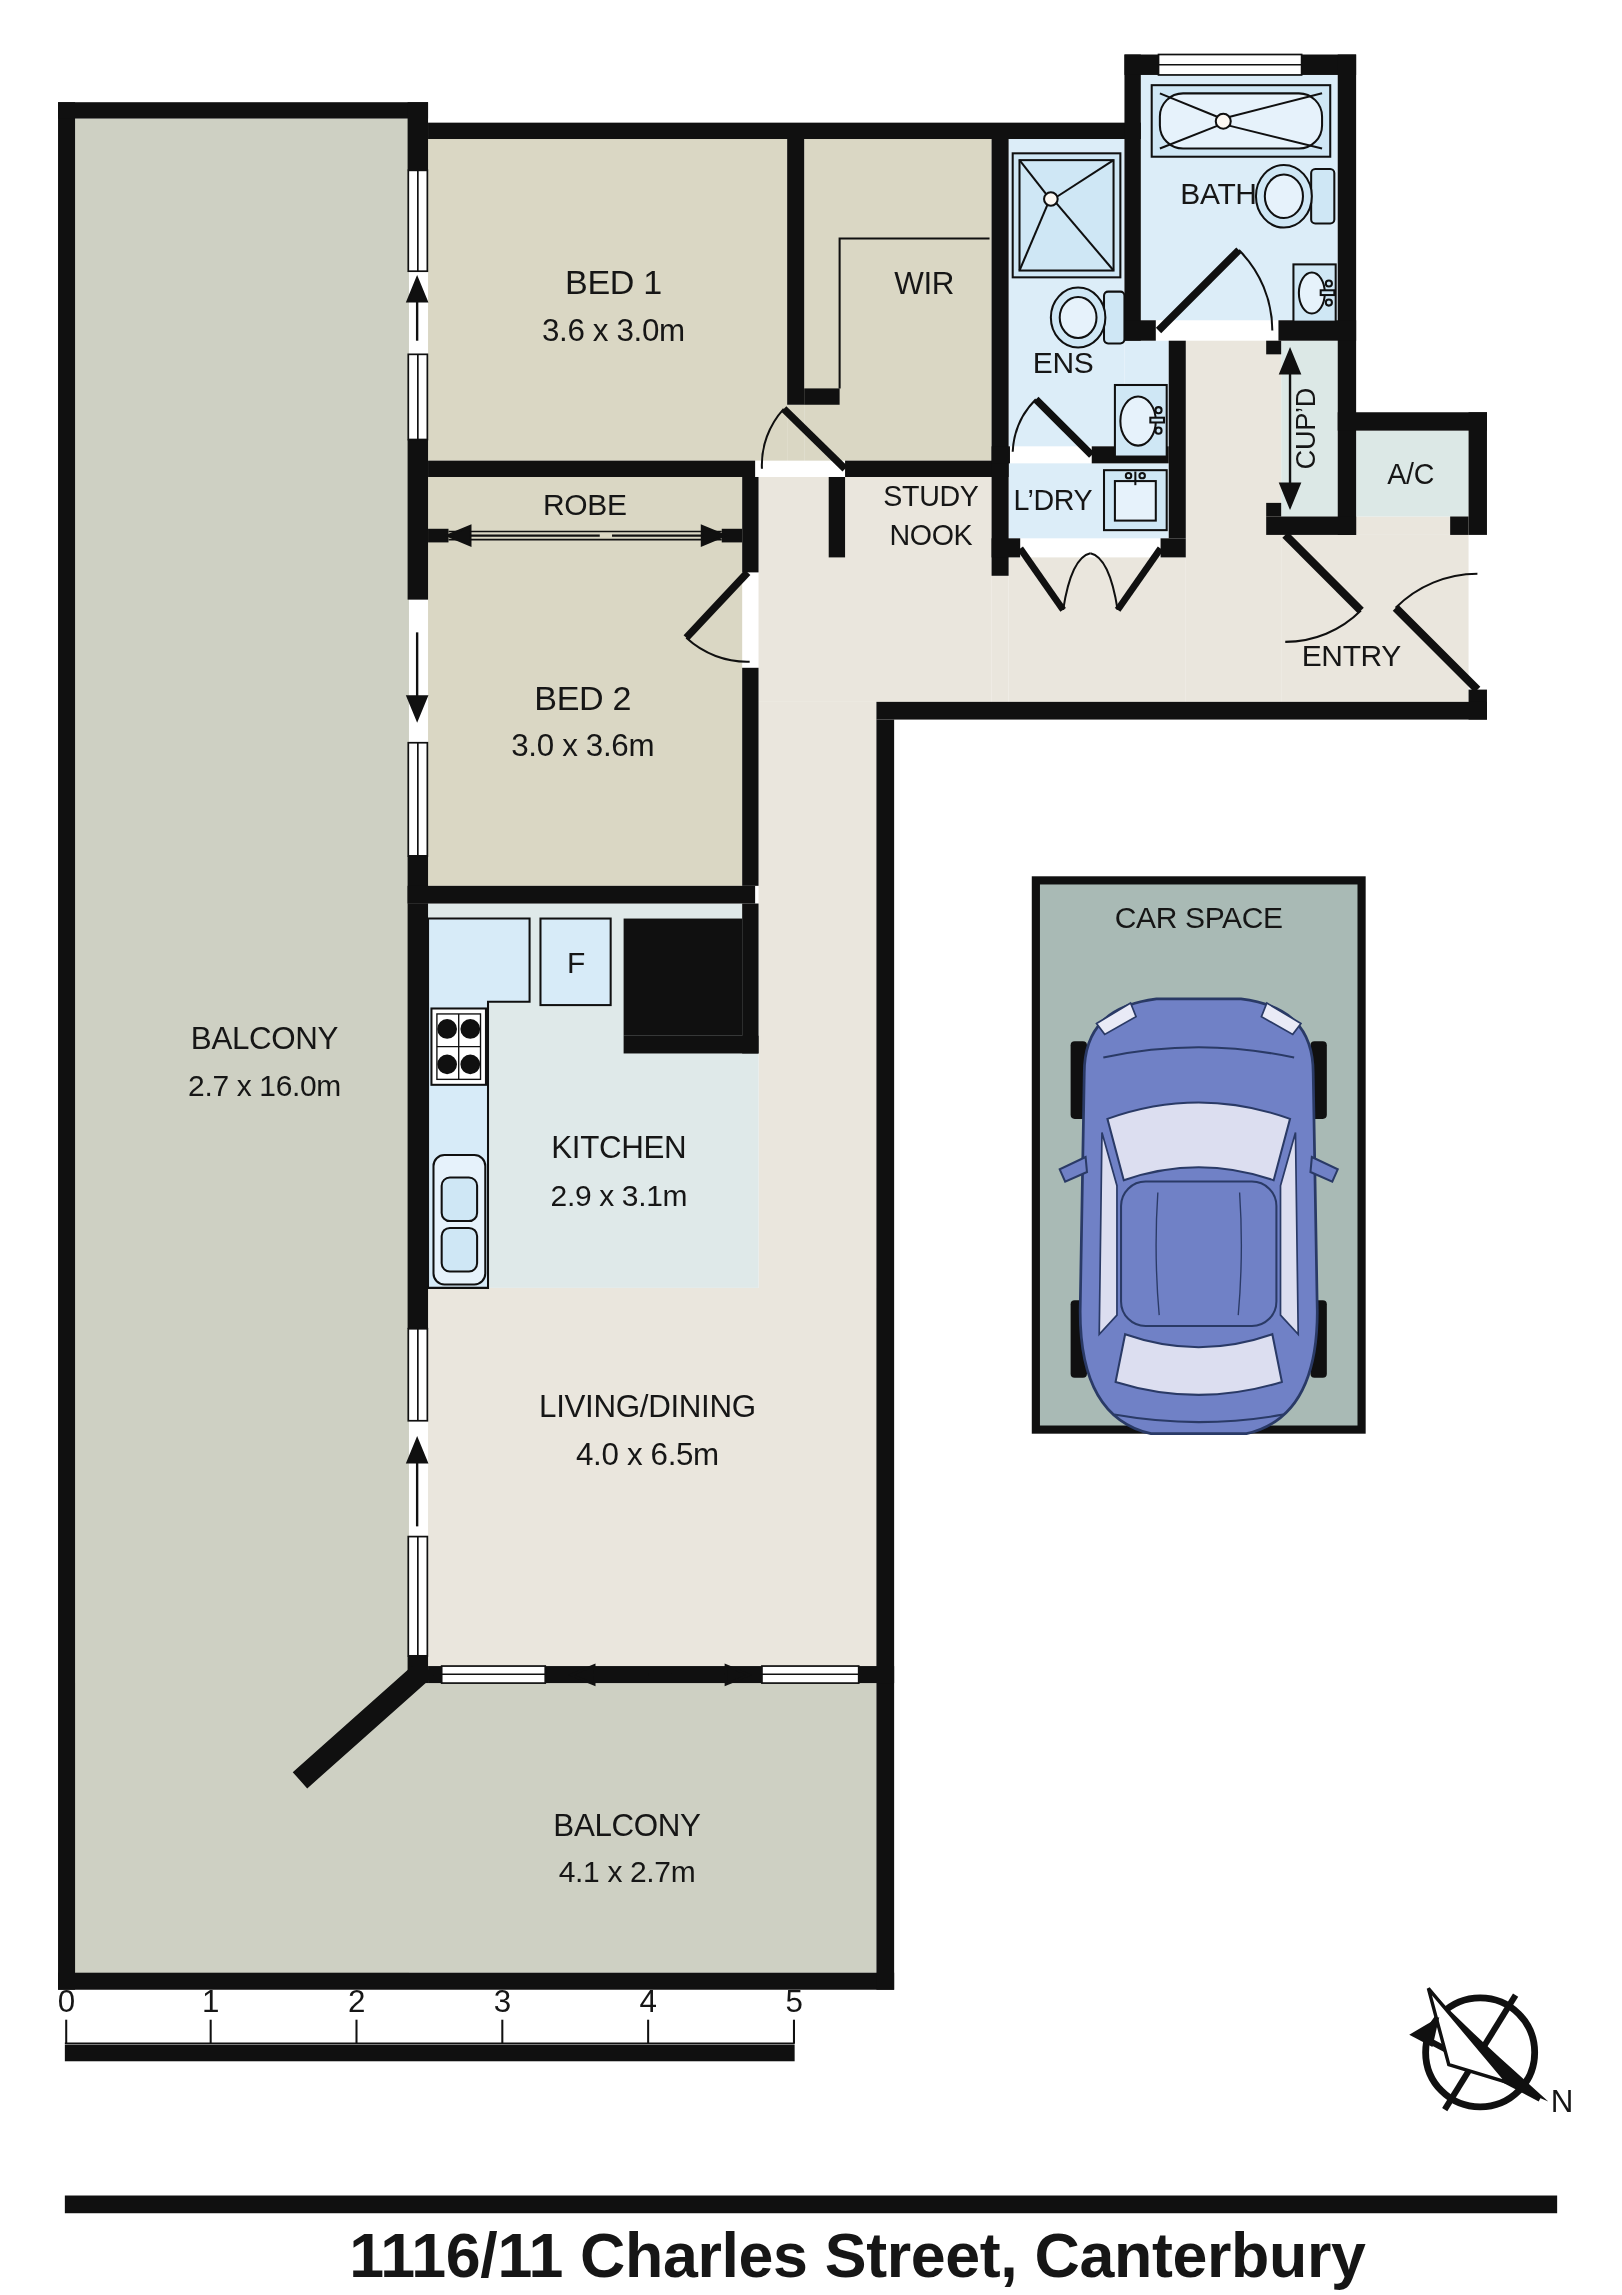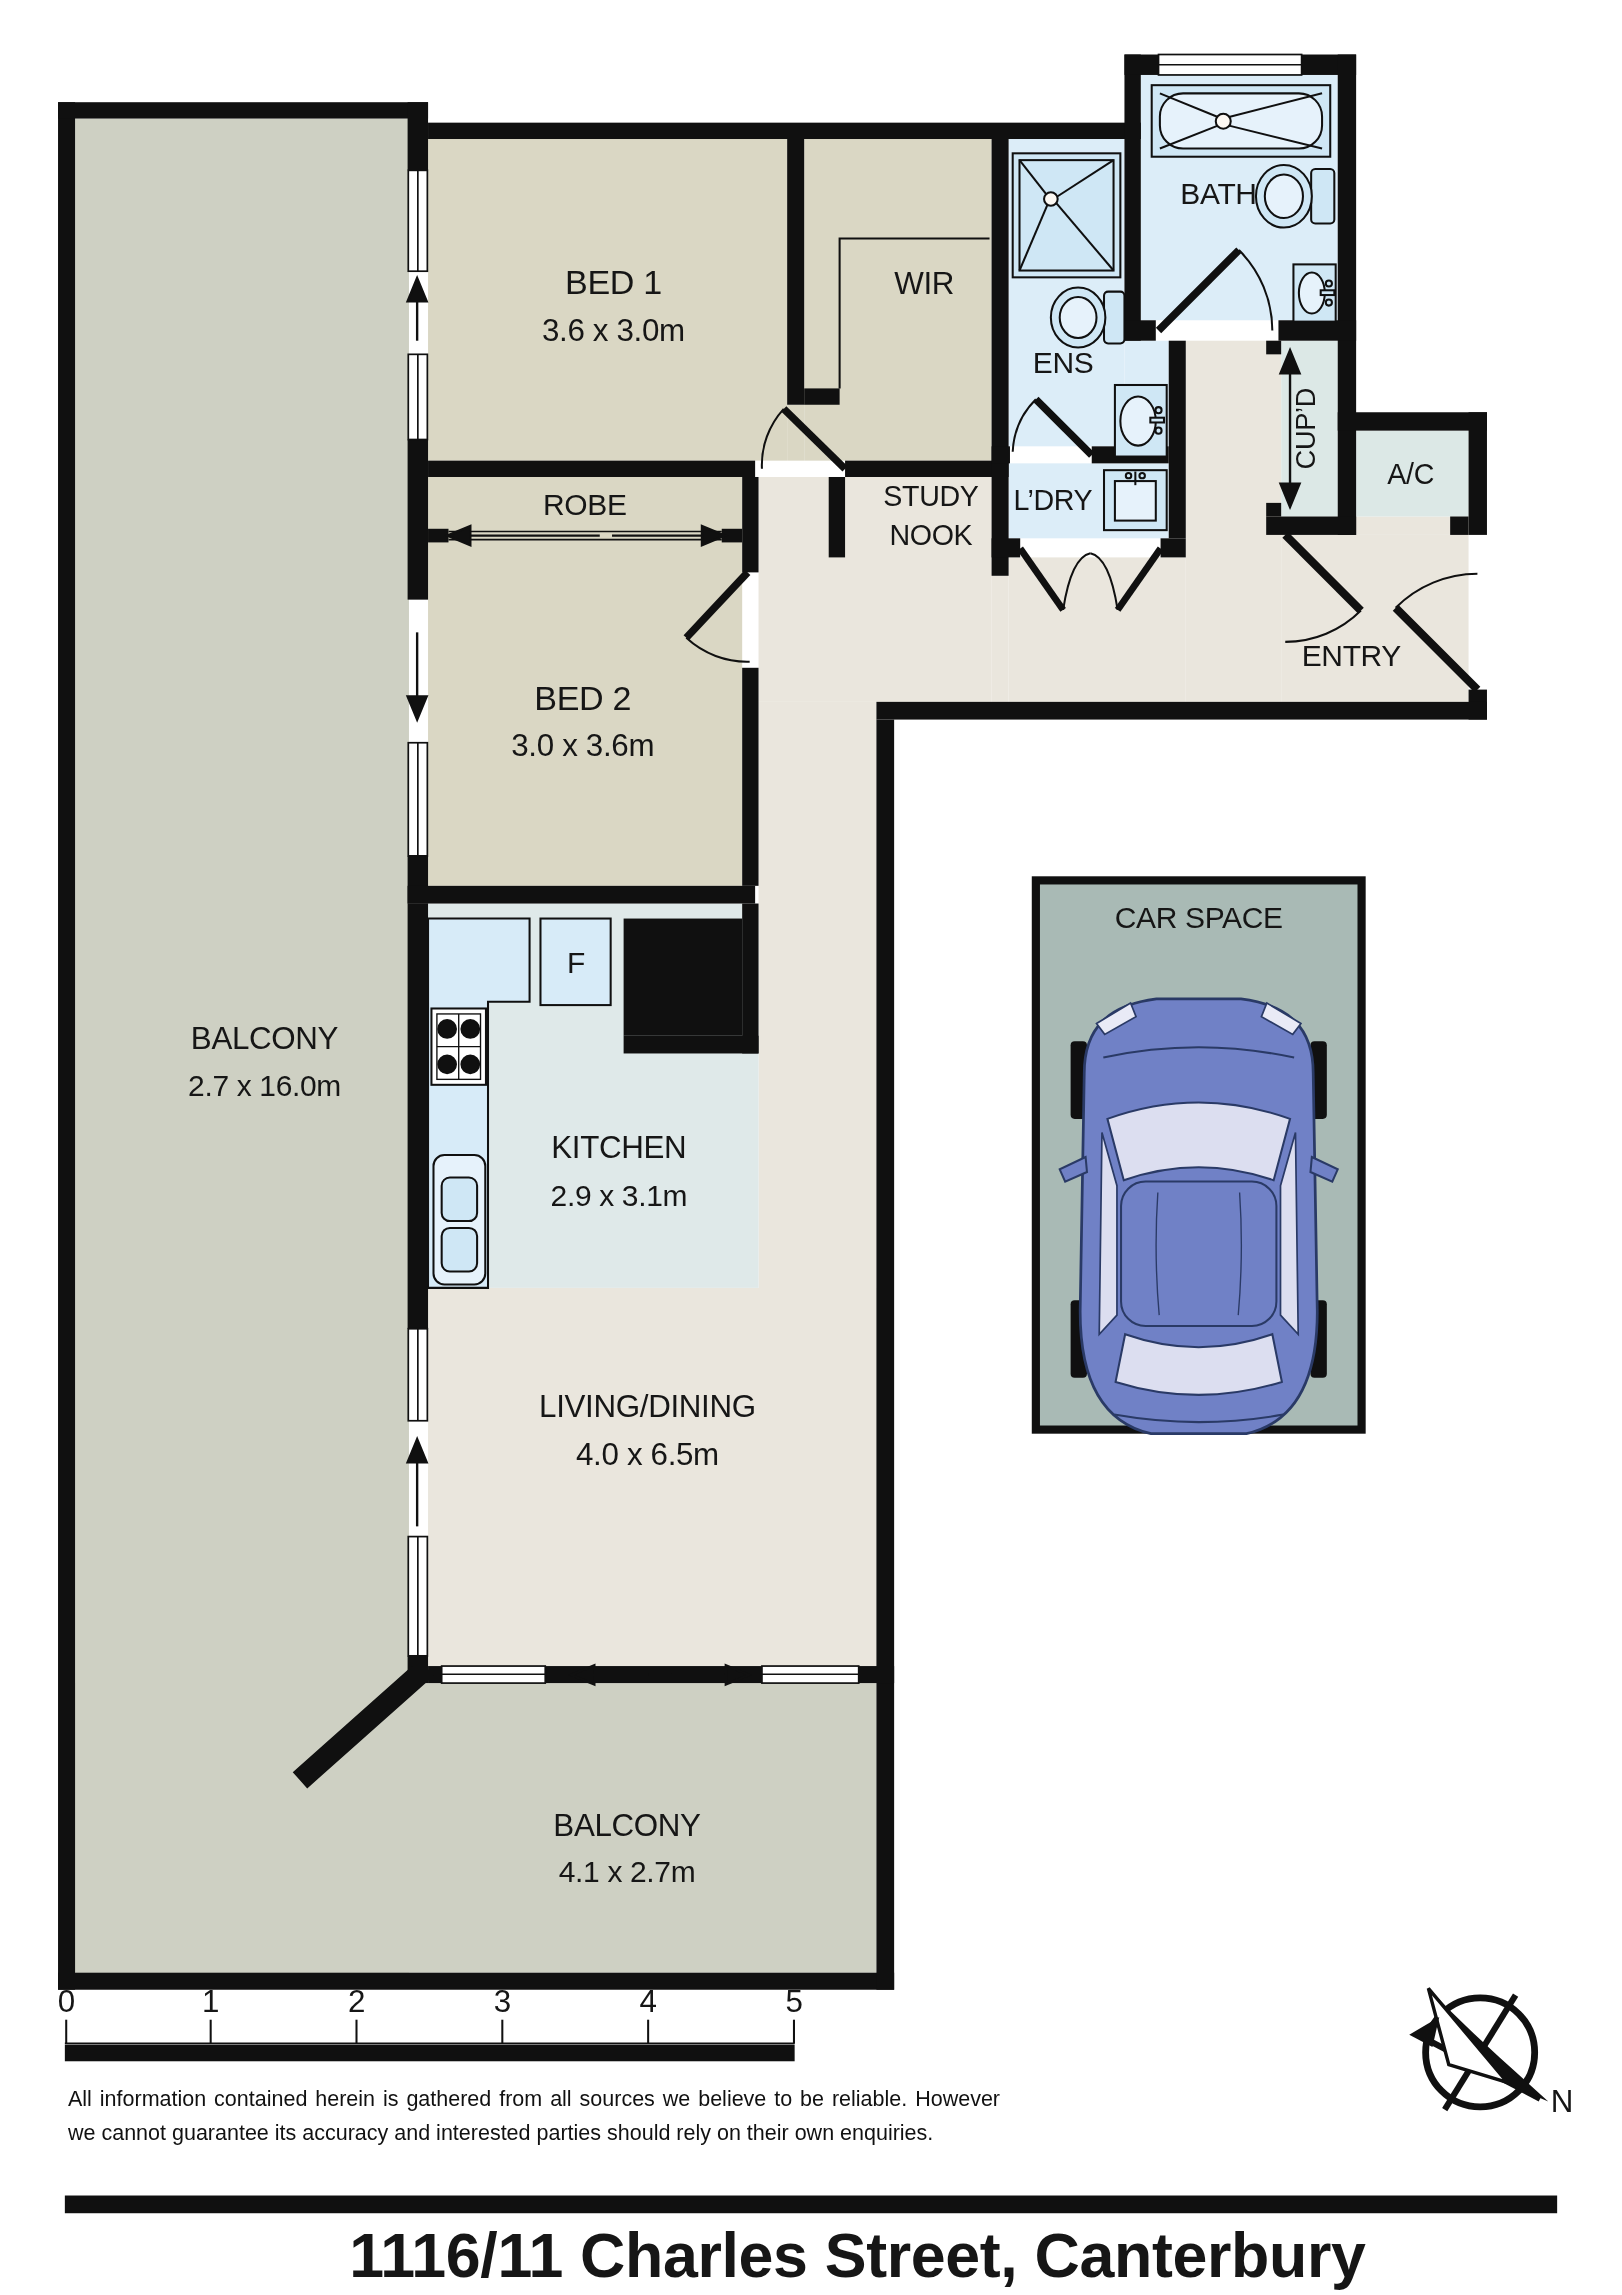--- a/index.html
+++ b/index.html
@@ -359,16 +359,15 @@
     <path d="M2096,2918 C2160,2985 2215,3032 2272,3084 L2210,3058 C2160,3015 2122,2972 2096,2918 Z" fill="#101010"></path>
     <path d="M2096,2918 L2212,3056 L2126,3030 Z" fill="#ffffff" stroke="#101010" stroke-width="5"></path>
     <path d="M2068,2986 L2112,2960 L2102,3004 Z" fill="#101010"></path>
     <text x="2292" y="3100" font-size="46" text-anchor="middle">N</text>
   </g>
 
   <rect x="95" y="3222" width="2190" height="26" fill="#101010"></rect>
   <text x="1258" y="3342" font-size="92" font-weight="bold" text-anchor="middle" letter-spacing="0">1116/11 Charles Street, Canterbury</text>
 </svg>
 
-<div class="disclaimer">All information contained herein is gathered from all sources we believe to be reliable. However we cannot guarantee its accuracy and interested parties should rely on their own enquiries.</div>
 
 </div>
 
 
 </body></html>

